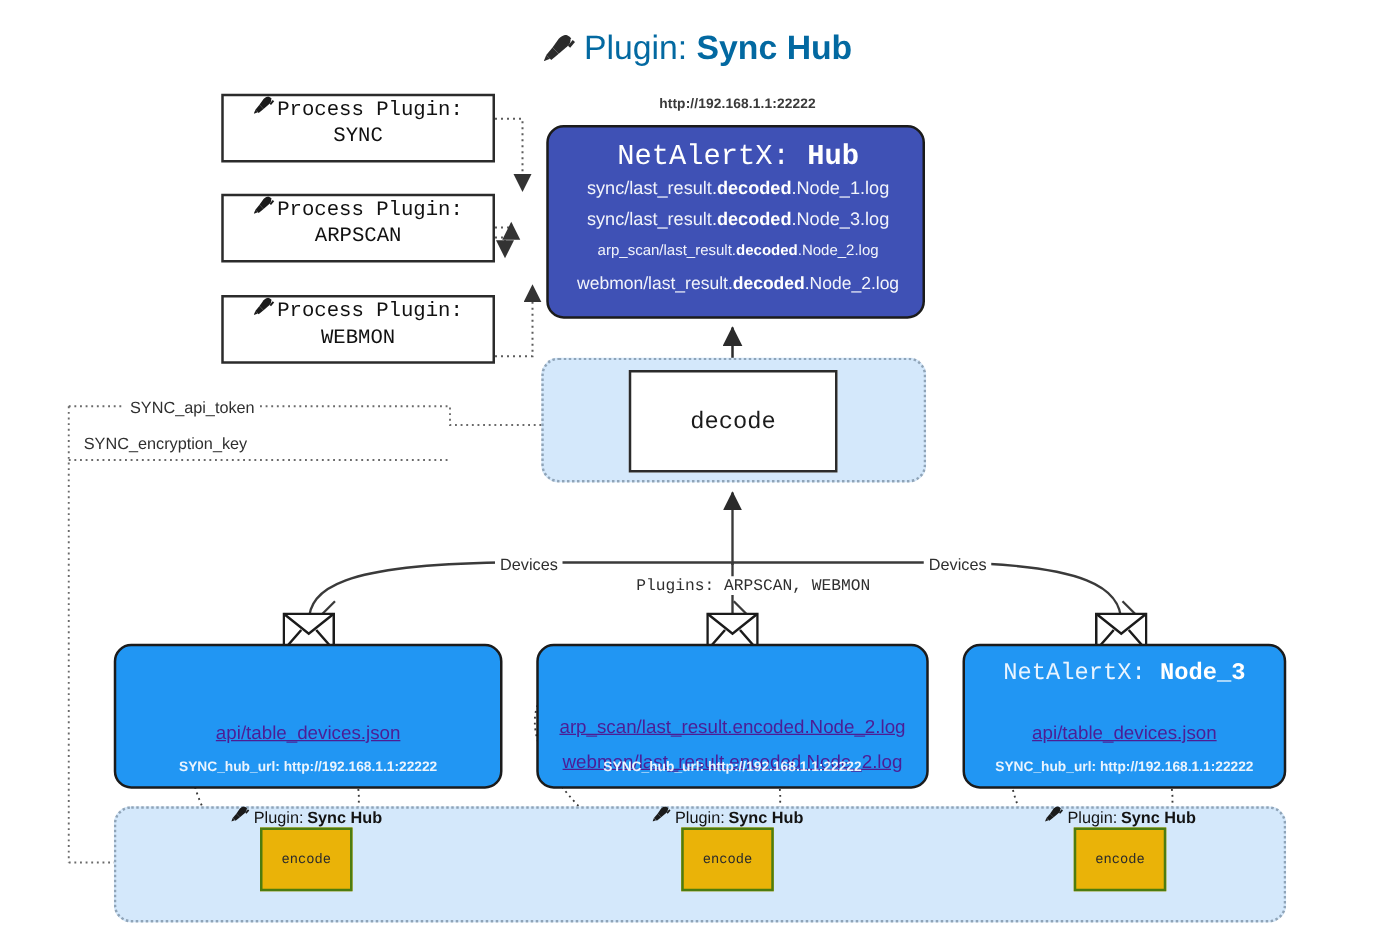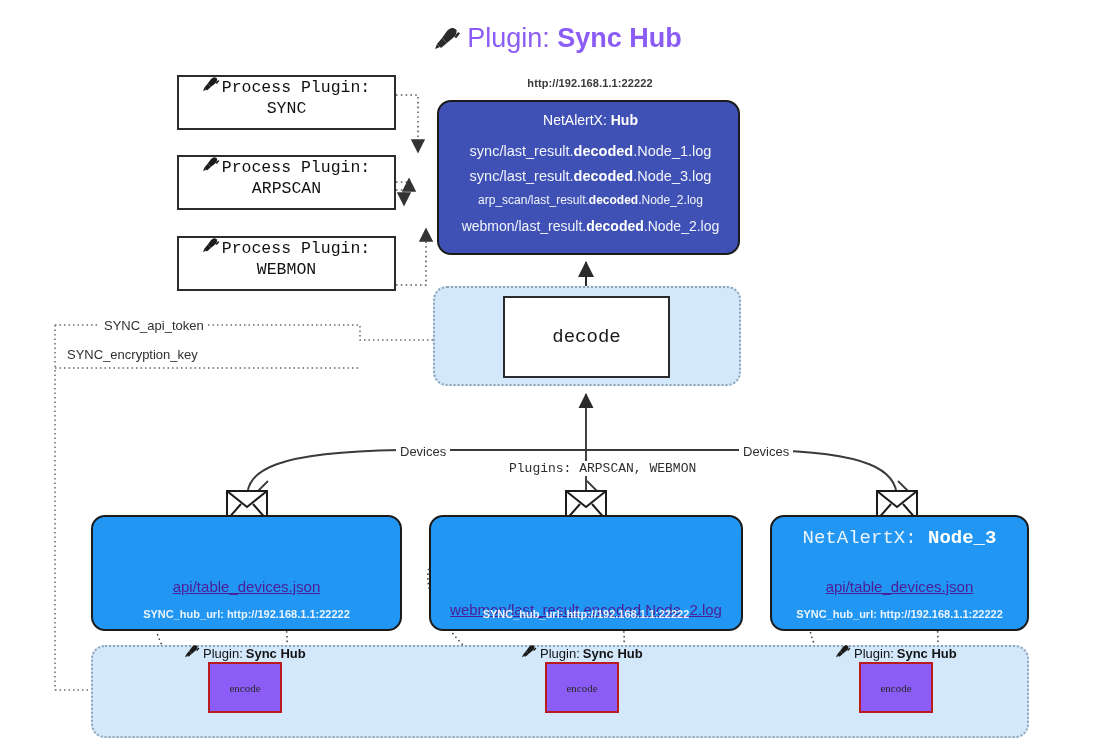--- a/index.html
+++ b/index.html
@@ -7,21 +7,21 @@
   body{
     width:1117px;height:754px;position:relative;overflow:hidden;
     font-family:"Liberation Sans", sans-serif;
     color:#262626;
   }
   #svg-layer{position:absolute;left:0;top:0;width:1117px;height:754px;pointer-events:none;}
 
   
   #page-title{
     position:absolute;left:0;top:16px;width:1117px;text-align:center;
-    font-size:27px;line-height:44px;color:#8b5cf6;
+    font-size:27px;line-height:44px;color:#0369a1;
   }
   #page-title .plug{display:inline-block;vertical-align:-3px;margin-right:6px;}
   #page-title .strong{font-weight:bold;}
 
   #hub-url{
     position:absolute;left:470px;top:77px;width:240px;text-align:center;
     font-size:11px;font-weight:bold;color:#3a3a3a;letter-spacing:.1px;
   }
 
   
@@ -40,21 +40,21 @@
   #proc-webmon{left:177px;top:236px;}
 
   
   #hub-box{
     position:absolute;left:437px;top:100px;width:303px;height:155px;
     background:#3f51b5;border:2px solid #1b1b1b;border-radius:14px;
     box-sizing:border-box;
   }
   #hub-title{
     position:absolute;left:0;top:10px;width:303px;text-align:center;
-    font-family:Liberation Sans, sans-serif;font-size:14px;color:#ffffff;
+    font-family:Liberation Mono, monospace;font-size:23px;color:#ffffff;
   }
   #hub-title .strong{font-weight:bold;}
   .hub-line{
     position:absolute;left:0;width:303px;text-align:center;
     font-size:14.5px;color:#f2f4fb;white-space:nowrap;
   }
   .hub-line b{font-weight:bold;color:#ffffff;}
   #hub-l1{top:41px;}
   #hub-l2{top:66px;}
   #hub-l3{top:91px;font-size:12px;}
@@ -120,23 +120,23 @@
     background:#d4e8fb;border:2px dotted #8fa4b8;border-radius:14px;
     box-sizing:border-box;
   }
   .enc-label{
     position:absolute;font-size:13px;color:#131313;white-space:nowrap;
     display:flex;align-items:center;gap:3px;
   }
   .enc-label .strong{font-weight:bold;}
   .enc-box{
     position:absolute;width:74px;height:51px;
-    background:#8b5cf6;border:2px solid #b91c1c;box-sizing:border-box;
+    background:#eab308;border:2px solid #4d7c0f;box-sizing:border-box;
     display:flex;align-items:center;justify-content:center;
-    font-family:Liberation Serif, serif;font-size:11px;color:#2b2b2b;
+    font-family:Liberation Mono, monospace;font-size:11px;color:#2b2b2b;
   }
   #enc-lbl-1{left:185px;top:645px;}
   #enc-box-1{left:208px;top:662px;}
   #enc-lbl-2{left:522px;top:645px;}
   #enc-box-2{left:545px;top:662px;}
   #enc-lbl-3{left:836px;top:645px;}
   #enc-box-3{left:859px;top:662px;}
 </style>
 </head>
 <body>
@@ -307,20 +307,21 @@
       <path d="M1,30 L15,14 M41,30 L27,14" fill="none" stroke="#1b1b1b" stroke-width="2"></path>
     </svg>
 </div>
 
 <div class="node-box" id="node1">
   <div class="node-line">api/table_devices.json</div>
   <div class="node-foot">SYNC_hub_url: http://192.168.1.1:22222</div>
 </div>
 
 <div class="node-box" id="node2">
+  <div class="node-line l-a">arp_scan/last_result.encoded.Node_2.log</div>
   <div class="node-line l-b">webmon/last_result.encoded.Node_2.log</div>
   <div class="node-foot">SYNC_hub_url: http://192.168.1.1:22222</div>
 </div>
 
 <div class="node-box" id="node3">
   <div class="node-title">
     <span>NetAlertX:</span>
     <span class="strong">Node_3</span>
   </div>
   <div class="node-line">api/table_devices.json</div>

